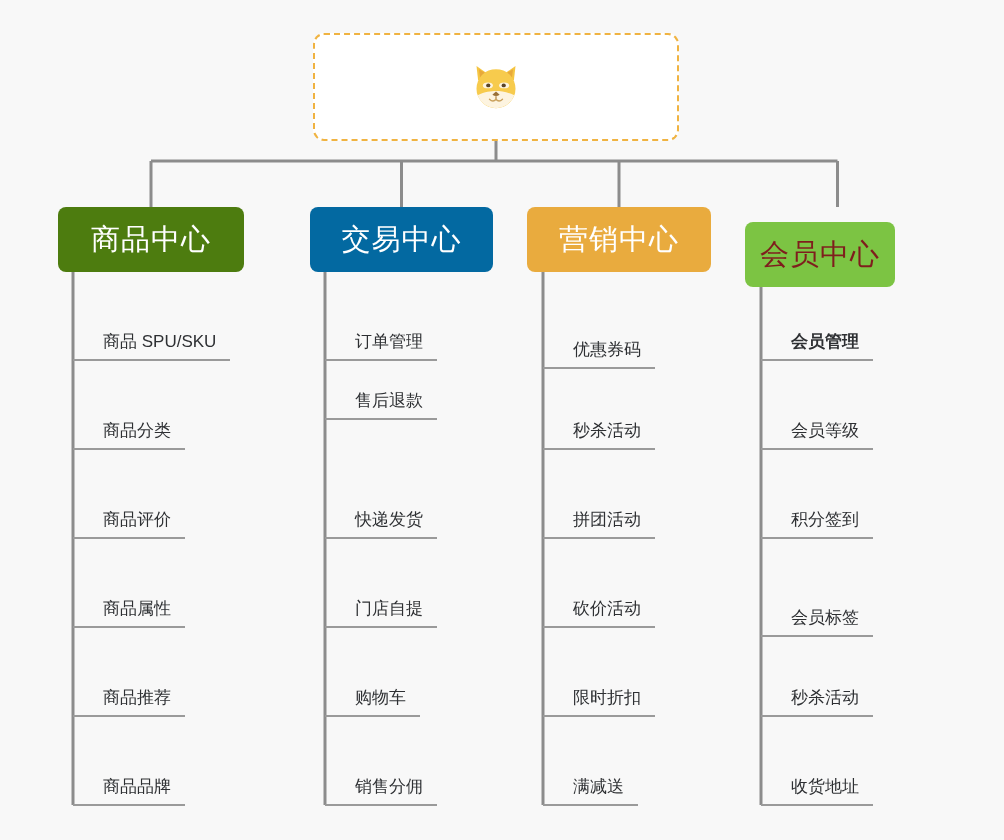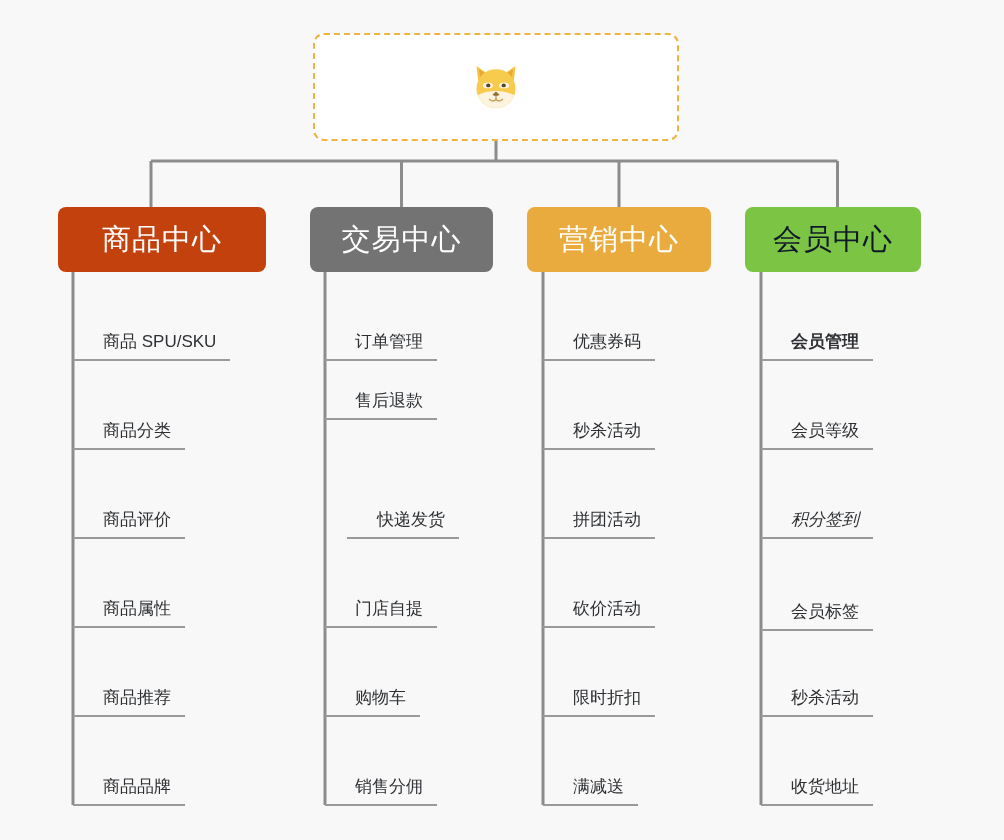--- a/index.html
+++ b/index.html
@@ -138,21 +138,21 @@
       <line x1="401.5" y1="161" x2="401.5" y2="207" stroke="#8c8c8c" stroke-width="3"></line>
       <line x1="325" y1="272" x2="325" y2="805" stroke="#8c8c8c" stroke-width="3"></line>
       <line x1="619" y1="161" x2="619" y2="207" stroke="#8c8c8c" stroke-width="3"></line>
       <line x1="543" y1="272" x2="543" y2="805" stroke="#8c8c8c" stroke-width="3"></line>
       <line x1="837.5" y1="161" x2="837.5" y2="207" stroke="#8c8c8c" stroke-width="3"></line>
       <line x1="761" y1="272" x2="761" y2="805" stroke="#8c8c8c" stroke-width="3"></line>
     </svg>
 
   <div id="branches-host">
       <div class="branch" style="left: 58px;">
-        <div class="branch-header" style="width: 208px; background: #c2410c; color: rgb(255, 255, 255);">商品中心</div>
+        <div class="branch-header" style="width: 186px; background: #4d7c0f; color: rgb(255, 255, 255);">商品中心</div>
         <div class="leaf-list">
           <div class="leaf" style="top: 0px; left: 15px;">
             <span class="leaf-label" style="border-bottom-color: rgb(154, 154, 154);">商品 SPU/SKU</span>
           </div>
           <div class="leaf" style="top: 89px; left: 15px;">
             <span class="leaf-label" style="border-bottom-color: rgb(154, 154, 154);">商品分类</span>
           </div>
           <div class="leaf" style="top: 178px; left: 15px;">
             <span class="leaf-label" style="border-bottom-color: rgb(154, 154, 154);">商品评价</span>
           </div>
@@ -161,78 +161,78 @@
           </div>
           <div class="leaf" style="top: 356px; left: 15px;">
             <span class="leaf-label" style="border-bottom-color: rgb(154, 154, 154);">商品推荐</span>
           </div>
           <div class="leaf" style="top: 445px; left: 15px;">
             <span class="leaf-label" style="border-bottom-color: rgb(154, 154, 154);">商品品牌</span>
           </div>
         </div>
       </div>
       <div class="branch" style="left: 310px;">
-        <div class="branch-header" style="width: 183px; background: #737373; color: rgb(255, 255, 255);">交易中心</div>
+        <div class="branch-header" style="width: 183px; background: #0369a1; color: rgb(255, 255, 255);">交易中心</div>
         <div class="leaf-list">
           <div class="leaf" style="top: 0px; left: 15px;">
             <span class="leaf-label" style="border-bottom-color: rgb(154, 154, 154);">订单管理</span>
           </div>
           <div class="leaf" style="top: 89px; left: 15px; align-items: center;">
             <span class="leaf-label" style="border-bottom-color: rgb(154, 154, 154);">售后退款</span>
           </div>
           <div class="leaf" style="top: 178px; left: 15px;">
-            <span class="leaf-label" style="border-bottom-color: rgb(154, 154, 154); margin-left: 22px;">快递发货</span>
+            <span class="leaf-label" style="border-bottom-color: rgb(154, 154, 154);">快递发货</span>
           </div>
           <div class="leaf" style="top: 267px; left: 15px;">
             <span class="leaf-label" style="border-bottom-color: rgb(154, 154, 154);">门店自提</span>
           </div>
           <div class="leaf" style="top: 356px; left: 15px;">
             <span class="leaf-label" style="border-bottom-color: rgb(154, 154, 154);">购物车</span>
           </div>
           <div class="leaf" style="top: 445px; left: 15px;">
             <span class="leaf-label" style="border-bottom-color: rgb(154, 154, 154);">销售分佣</span>
           </div>
         </div>
       </div>
       <div class="branch" style="left: 527px;">
         <div class="branch-header" style="width: 184px; background: rgb(233, 171, 62); color: rgb(255, 255, 255);">营销中心</div>
         <div class="leaf-list">
-          <div class="leaf" style="top: 0px; left: 16px;">
+          <div class="leaf" style="top: 8px; left: 16px;">
             <span class="leaf-label" style="border-bottom-color: rgb(154, 154, 154);">优惠券码</span>
           </div>
           <div class="leaf" style="top: 89px; left: 16px;">
             <span class="leaf-label" style="border-bottom-color: rgb(154, 154, 154);">秒杀活动</span>
           </div>
           <div class="leaf" style="top: 178px; left: 16px;">
             <span class="leaf-label" style="border-bottom-color: rgb(154, 154, 154); text-align: right;">拼团活动</span>
           </div>
           <div class="leaf" style="top: 267px; left: 16px;">
             <span class="leaf-label" style="border-bottom-color: rgb(154, 154, 154);">砍价活动</span>
           </div>
           <div class="leaf" style="top: 356px; left: 16px;">
             <span class="leaf-label" style="border-bottom-color: rgb(154, 154, 154);">限时折扣</span>
           </div>
           <div class="leaf" style="top: 445px; left: 16px;">
             <span class="leaf-label" style="border-bottom-color: rgb(154, 154, 154);">满减送</span>
           </div>
         </div>
       </div>
       <div class="branch" style="left: 745px;">
-        <div class="branch-header" style="width: 176px; background: rgb(124, 196, 67); color: #0f172a;">会员中心</div>
+        <div class="branch-header" style="width: 150px; background: rgb(124, 196, 67); color: #7f1d1d; margin-top: 15px;">会员中心</div>
         <div class="leaf-list">
           <div class="leaf" style="top: 0px; left: 16px;">
             <span class="leaf-label" style="border-bottom-color: rgb(154, 154, 154); font-weight: bold;">会员管理</span>
           </div>
           <div class="leaf" style="top: 89px; left: 16px;">
             <span class="leaf-label" style="border-bottom-color: rgb(154, 154, 154); text-align: center;">会员等级</span>
           </div>
           <div class="leaf" style="top: 178px; left: 16px;">
-            <span class="leaf-label" style="border-bottom-color: rgb(154, 154, 154); font-style: italic;">积分签到</span>
-          </div>
-          <div class="leaf" style="top: 270px; left: 16px;">
+            <span class="leaf-label" style="border-bottom-color: rgb(154, 154, 154);">积分签到</span>
+          </div>
+          <div class="leaf" style="top: 276px; left: 16px;">
             <span class="leaf-label" style="border-bottom-color: rgb(154, 154, 154);">会员标签</span>
           </div>
           <div class="leaf" style="top: 356px; left: 16px;">
             <span class="leaf-label" style="border-bottom-color: rgb(154, 154, 154);">秒杀活动</span>
           </div>
           <div class="leaf" style="top: 445px; left: 16px;">
             <span class="leaf-label" style="border-bottom-color: rgb(154, 154, 154);">收货地址</span>
           </div>
         </div>
       </div>

